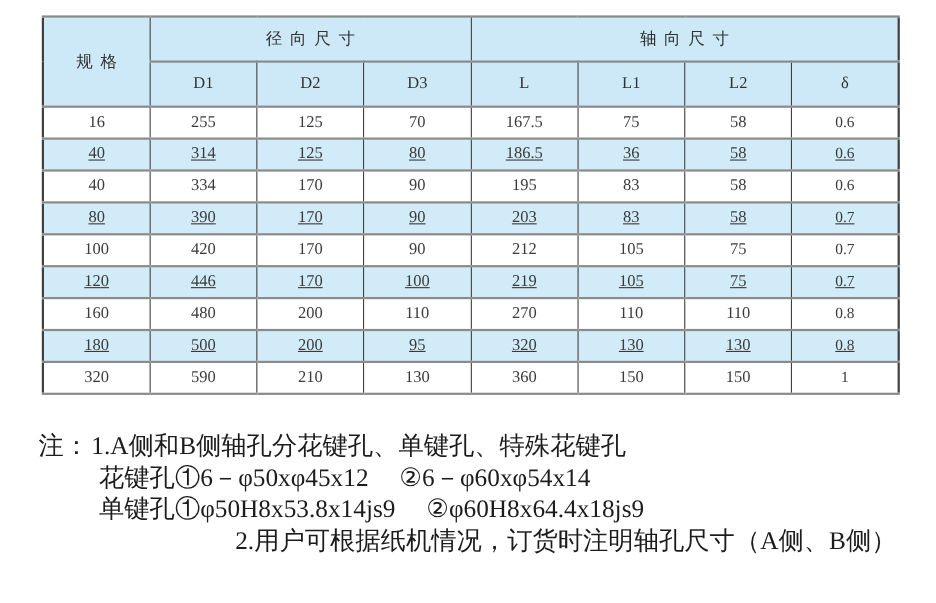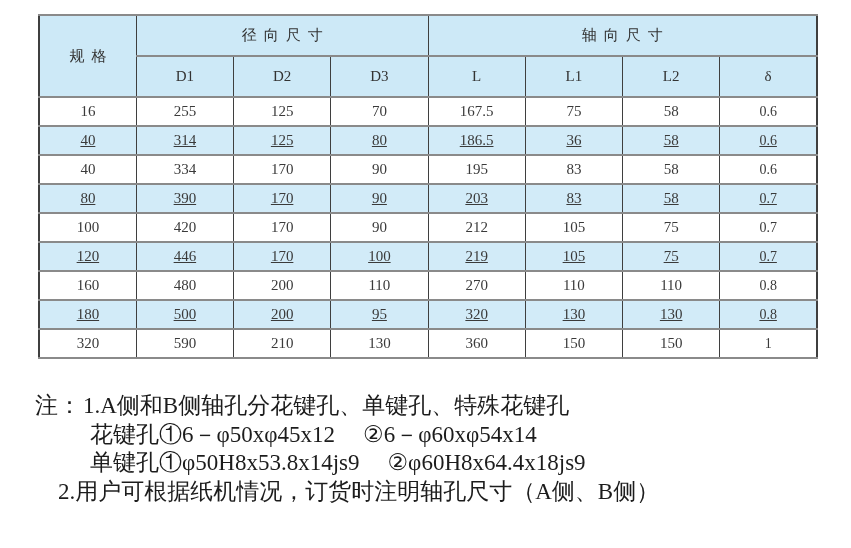--- a/index.html
+++ b/index.html
@@ -44,21 +44,21 @@
   tbody td.delta-col{font-size:14px;}
 
   .notes{
     position:absolute;left:35px;top:392px;width:780px;
     font-size:23px;color:#1c1c1c;line-height:28.6px;
   }
   .note-line{white-space:nowrap;}
   .note-line .seg + .seg{margin-left:28px;}
   .ind0{padding-left:0;}
   .ind1{padding-left:55px;}
-  .ind2{padding-left:23px;}
+  .ind2{padding-left:23px;text-align:right;}
   .note-label{margin-right:2px;}
 </style>
 </head>
 <body>
 
 <div class="canvas">
 
   <table class="spec">
     <colgroup>
       <col>

